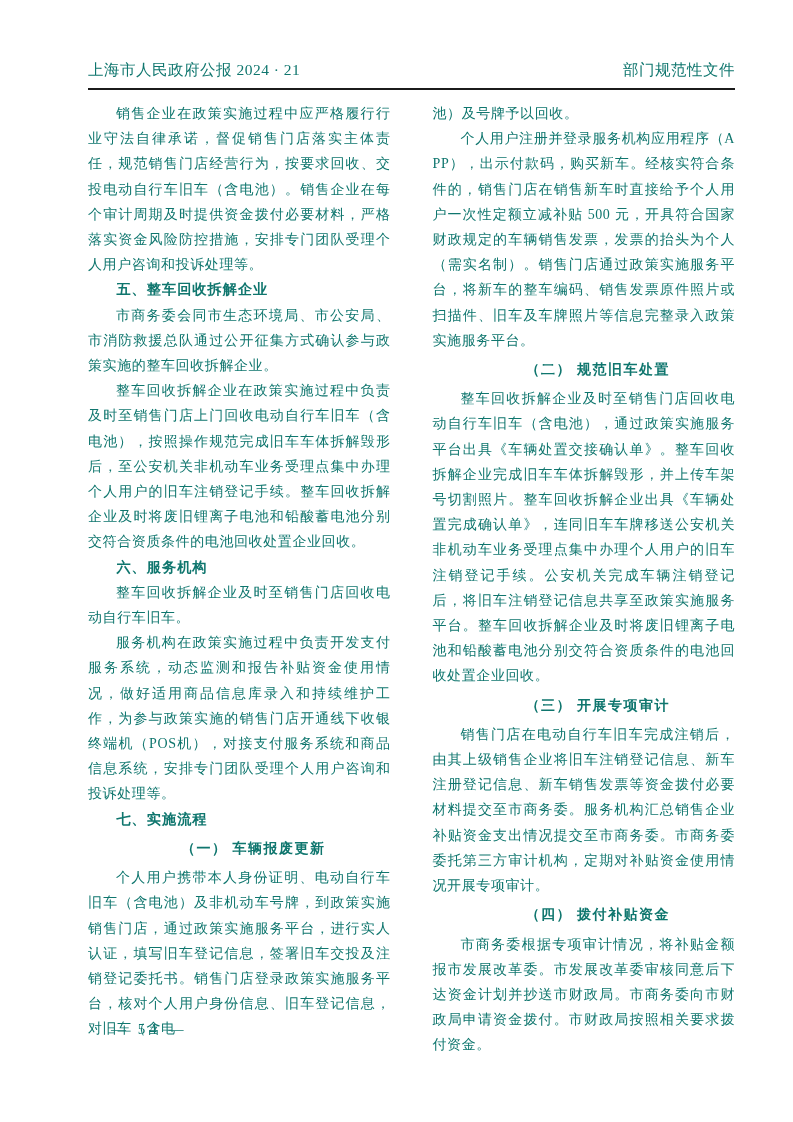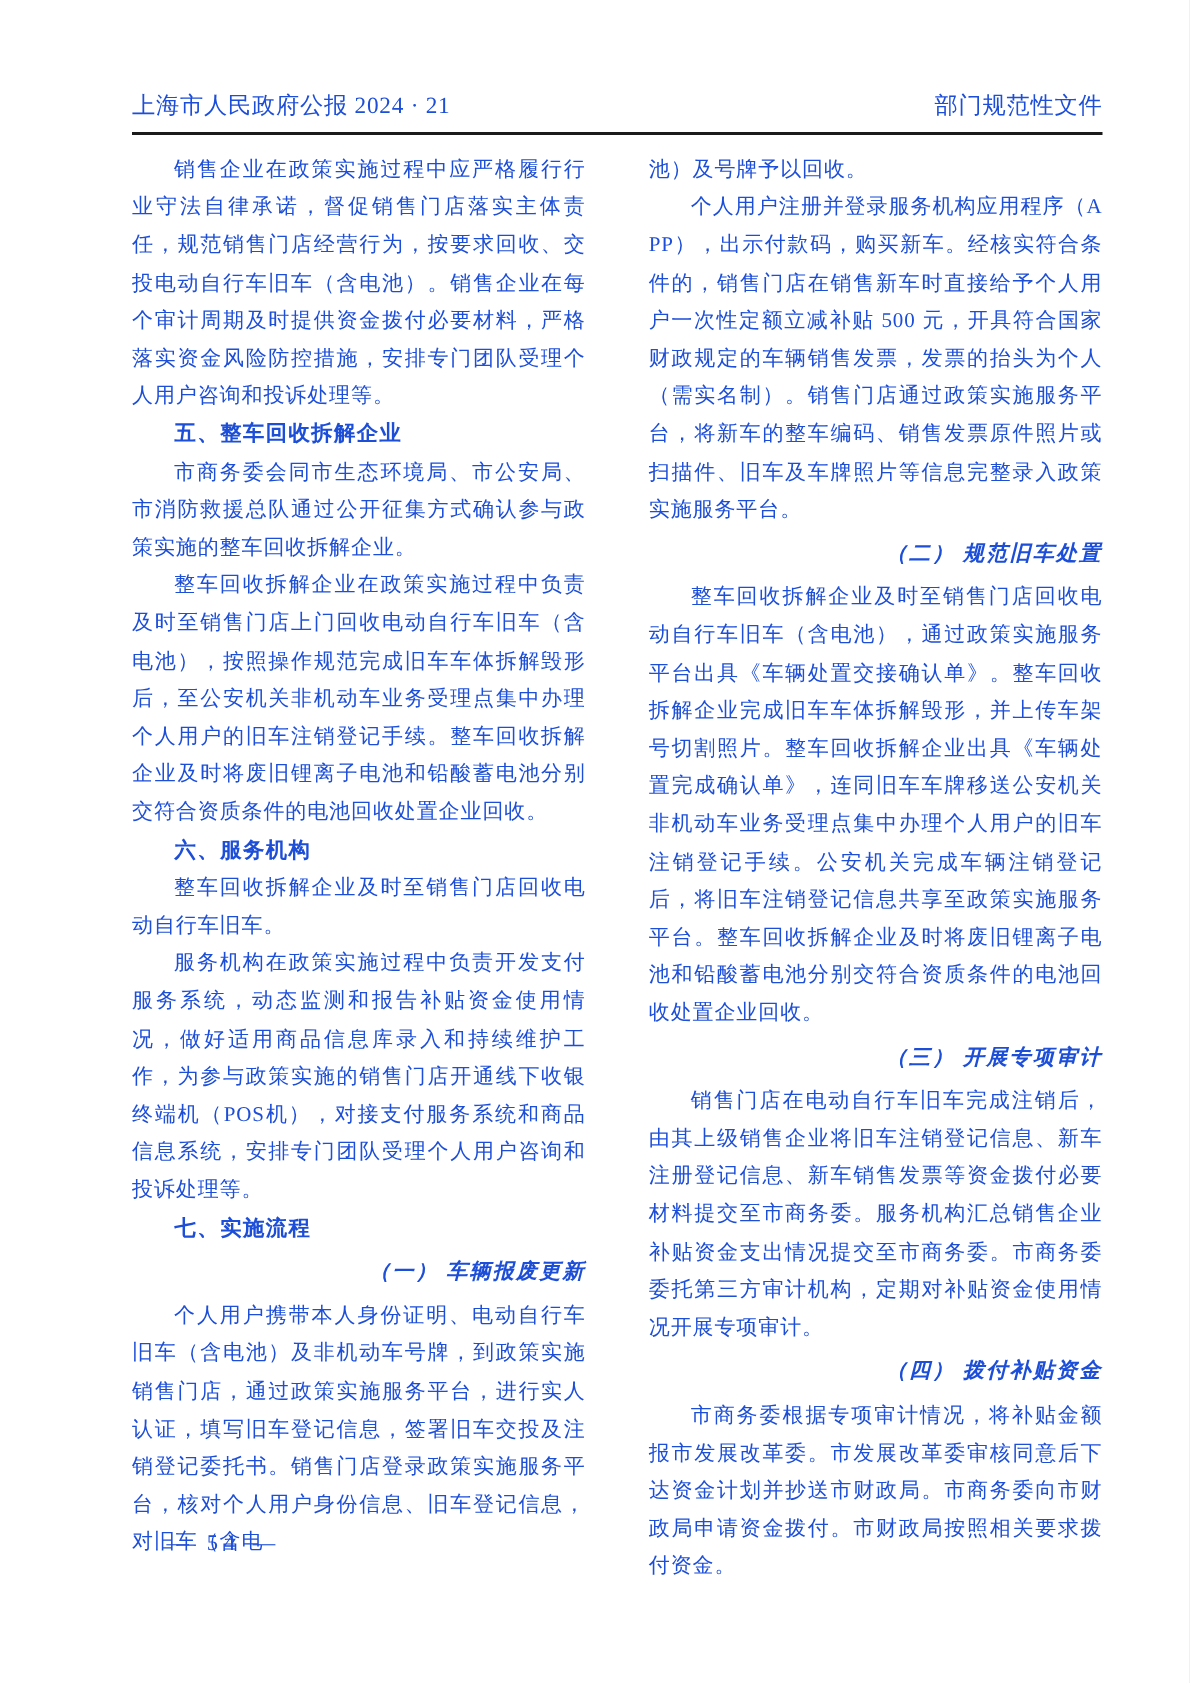--- a/index.html
+++ b/index.html
@@ -6,21 +6,21 @@
     margin: 0;
     padding: 0;
     background: #e8e8e8;
   }
   .page {
     position: relative;
     width: 793px;
     height: 1122px;
     margin: 0 auto;
     background: #ffffff;
-    color: #1d4ed8;
+    color: #0f766e;
     font-family: "Liberation Serif", "DejaVu Serif", serif;
     overflow: hidden;
   }
   
   .running-header {
     position: absolute;
     top: 60px;
     left: 88px;
     width: 647px;
     display: flex;
@@ -61,23 +61,22 @@
     text-indent: 2em;
     font-size: 14.2px;
     font-weight: bold;
     font-family: Liberation Serif, serif;
     letter-spacing: 1px;
     text-align: left;
   }
   .sub-heading {
     margin: 4px 0;
     text-indent: 2em;
-    font-style: italic;
     letter-spacing: 1.5px;
-    text-align: right;
+    text-align: center;
   }
   
   .page-footer {
     position: absolute;
     top: 1021px;
     left: 95px;
     font-size: 15px;
     letter-spacing: 4px;
     margin-left: 16px;
   }

